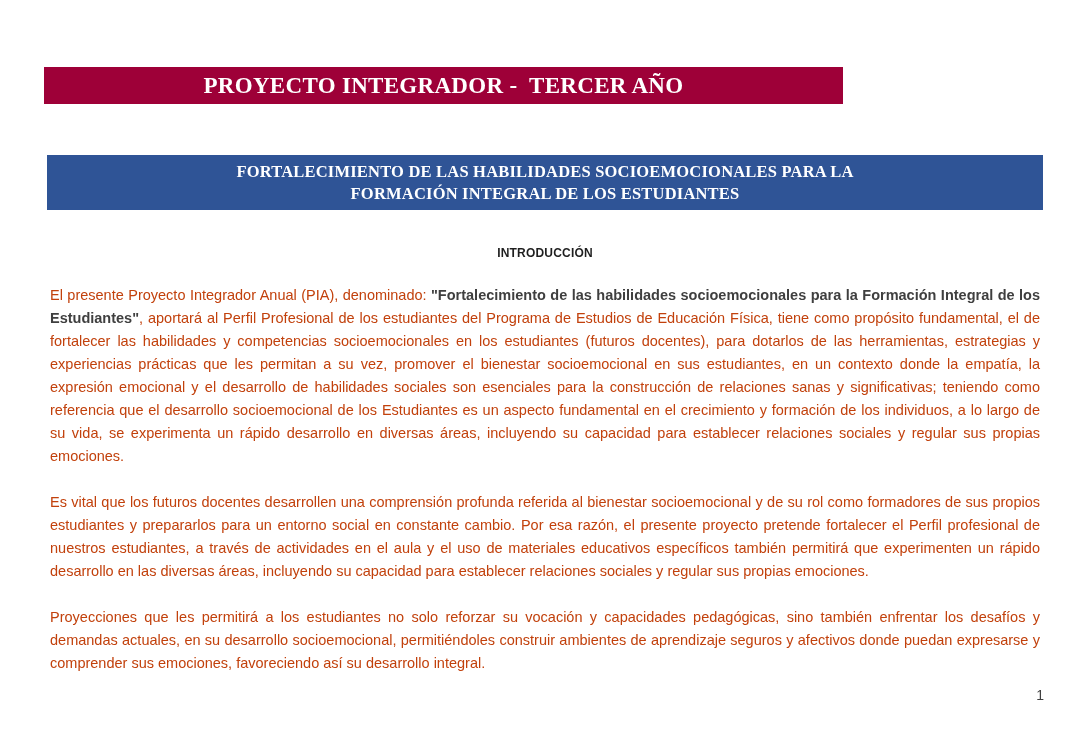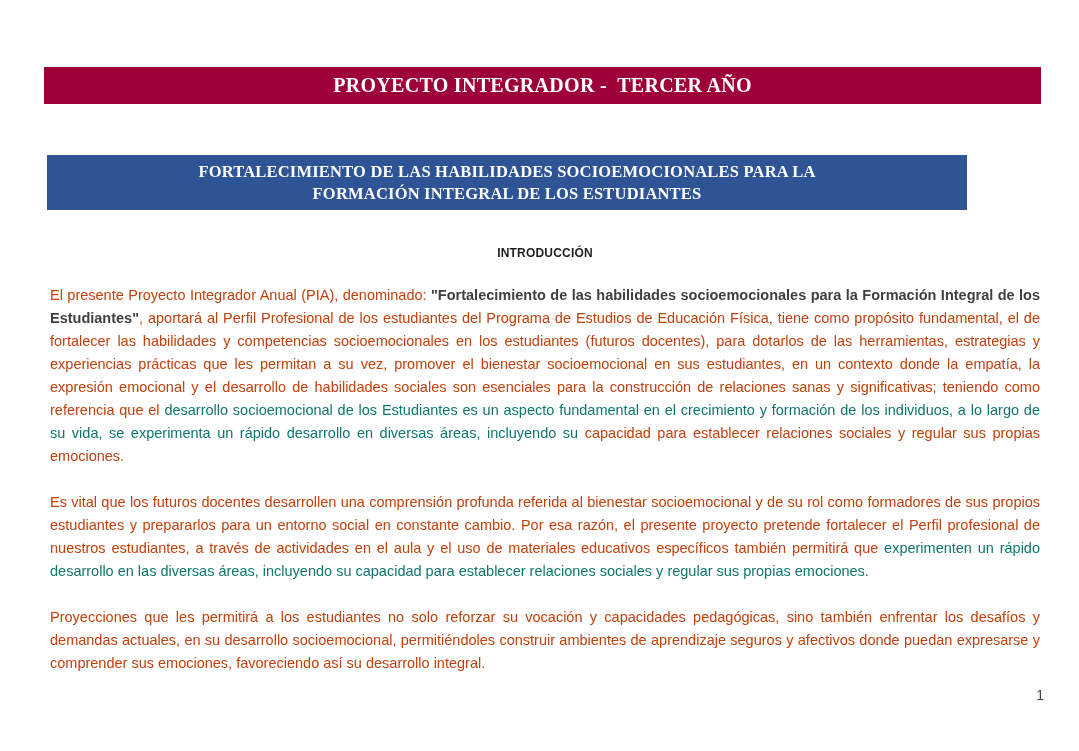--- a/index.html
+++ b/index.html
@@ -21,31 +21,31 @@
     align-items: center;
     justify-content: center;
     text-align: center;
     color: #ffffff;
     font-family: "Liberation Serif", "DejaVu Serif", serif;
     font-weight: 700;
   }
   .banner-red {
     top: 67px;
     left: 44px;
-    width: 997px;
+    width: 799px;
     height: 37px;
     background: #9e0038;
-    font-size: 20px;
+    font-size: 23px;
     letter-spacing: 0.3px;
     white-space: pre-wrap;
   }
   .banner-blue {
     top: 155px;
     left: 47px;
-    width: 920px;
+    width: 996px;
     height: 55px;
     background: #2f5496;
     font-size: 16.5px;
     line-height: 22px;
     letter-spacing: 0.2px;
   }
   .section-heading {
     position: absolute;
     top: 246px;
     left: 50px;
@@ -64,21 +64,21 @@
     color: #3f3f3f;
     font-size: 14.5px;
     line-height: 23px;
     text-align: justify;
   }
   .content p {
     margin: 0 0 23px 0;
   }
   .seg-normal { color: #c2410c; }
   .seg-bold   { color: #3f3f3f; font-weight: 700; }
-  .seg-gray   { color: #0f766e; }
+  .seg-gray   { color: #c2410c; }
   .page-number {
     position: absolute;
     top: 687px;
     left: 1024px;
     width: 20px;
     text-align: right;
     font-size: 14px;
     color: #404040;
   }
 </style>

